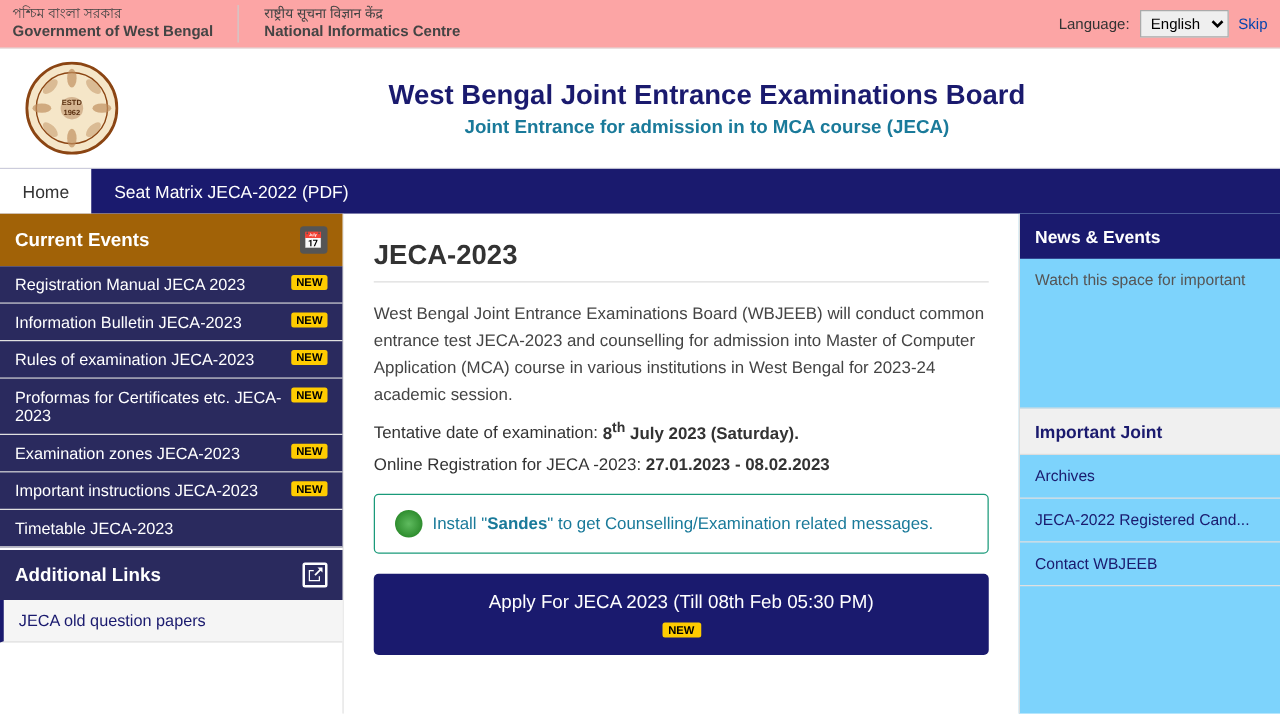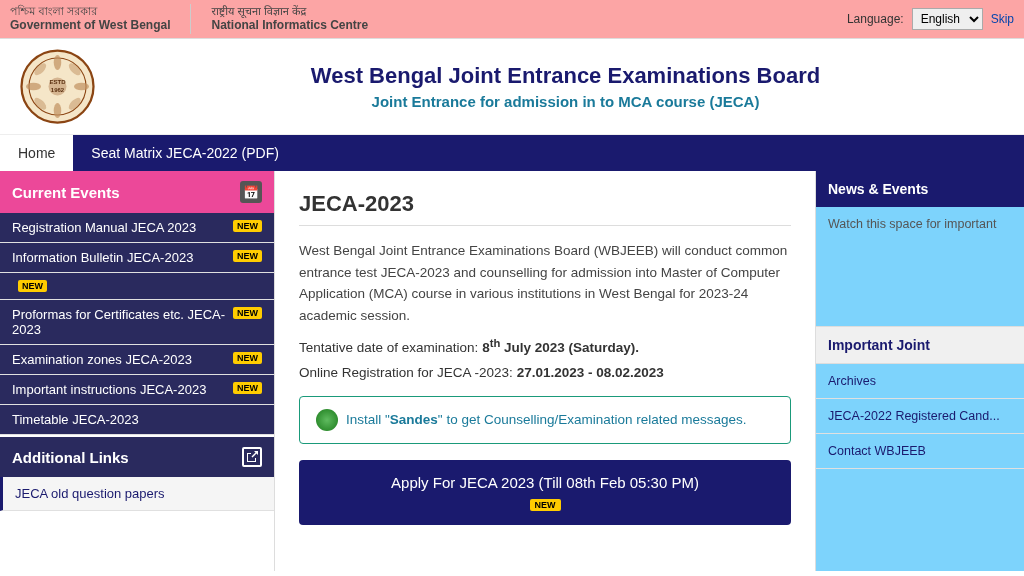--- a/index.html
+++ b/index.html
@@ -112,21 +112,21 @@
     }
 
     
     .sidebar {
       width: 275px;
       flex-shrink: 0;
       background: #fff;
       border-right: 1px solid #ddd;
     }
     .sidebar-section-header {
-      background: #ec4899;
+      background: #a16207;
       color: #fff;
       padding: 10px 12px;
       font-size: 15px;
       font-weight: bold;
       display: flex;
       align-items: center;
       justify-content: space-between;
     }
     .sidebar-item {
       padding: 7px 12px;
@@ -367,20 +367,21 @@
 
     <div class="sidebar-item">
       <span class="sidebar-item-text">Registration Manual JECA 2023</span>
       <span class="new-badge">NEW</span>
     </div>
     <div class="sidebar-item">
       <span class="sidebar-item-text">Information Bulletin JECA-2023</span>
       <span class="new-badge">NEW</span>
     </div>
     <div class="sidebar-item">
+      <span class="sidebar-item-text">Rules of examination JECA-2023</span>
       <span class="new-badge">NEW</span>
     </div>
     <div class="sidebar-item">
       <span class="sidebar-item-text">Proformas for Certificates etc. JECA-2023</span>
       <span class="new-badge">NEW</span>
     </div>
     <div class="sidebar-item">
       <span class="sidebar-item-text">Examination zones JECA-2023</span>
       <span class="new-badge">NEW</span>
     </div>

